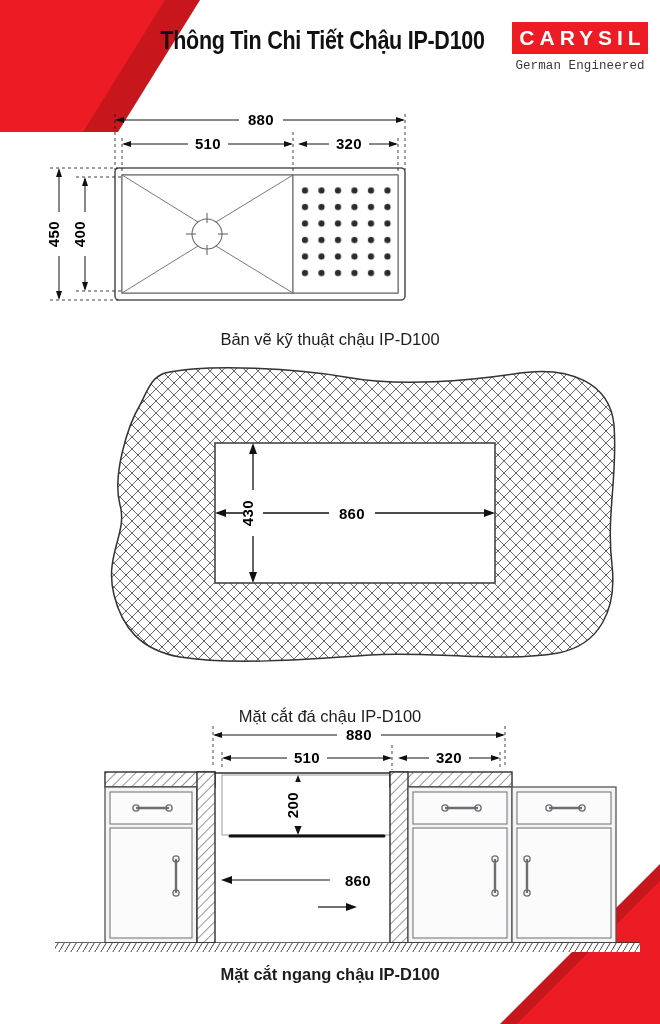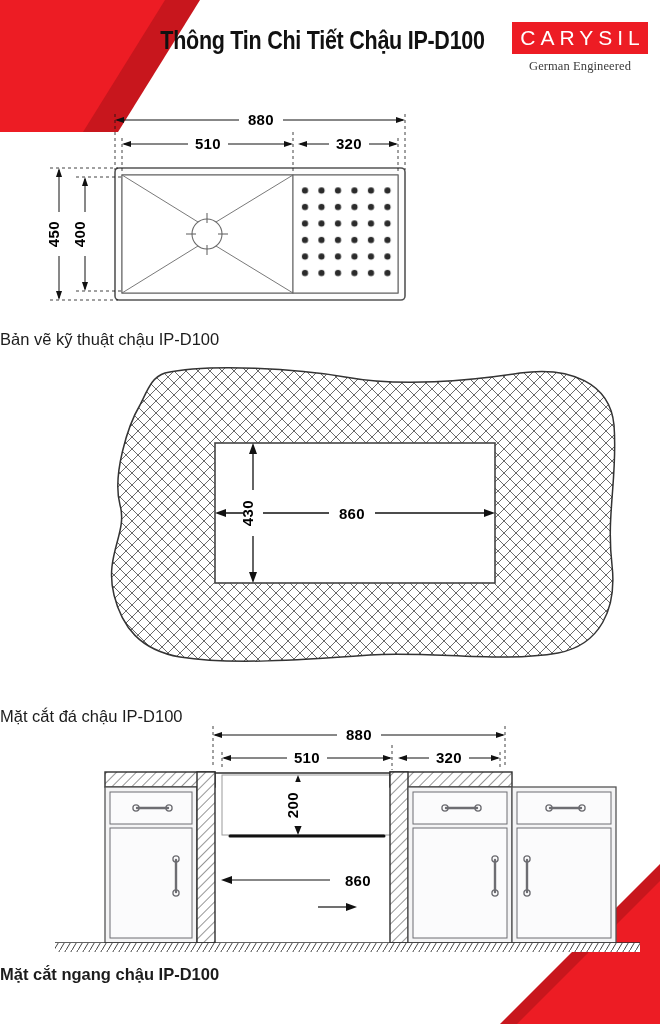--- a/index.html
+++ b/index.html
@@ -72,48 +72,49 @@
     left: 512px;
     top: 22px;
     width: 136px;
     text-align: center;
   }
   .brand-mark {
     background: #ed1c24;
     height: 32px;
     line-height: 32px;
     color: #ffffff;
-    font-weight: normal;
+    font-weight: bold;
     font-size: 21px;
     letter-spacing: 5px;
     text-indent: 5px;
     font-family: "Liberation Sans Narrow", "Liberation Sans", sans-serif;
   }
   .brand-tagline {
     margin-top: 5px;
     font-size: 12.5px;
     color: #3a3a3a;
-    font-family: Liberation Serif, serif;
+    font-family: Liberation Mono, monospace;
     letter-spacing: 0.1px;
   }
 
   
   .figure {
     position: absolute;
     left: 0;
     width: 660px;
   }
   .fig-top    { top: 100px;  height: 265px; }
   .fig-mid    { top: 365px;  height: 335px; }
   .fig-bottom { top: 700px;  height: 324px; }
 
   .caption {
     position: absolute;
     left: 0;
     width: 660px;
+    text-align: center;
     font-size: 16.5px;
     color: #1c1c1c;
     font-family: "Liberation Sans", sans-serif;
   }
   .cap-top    { top: 230px; }
   .cap-mid    { top: 300px; margin-top: 42px; }
   .cap-bottom { top: 265px; font-weight: bold; }
 
   svg { display: block; }
   .dim-text {

